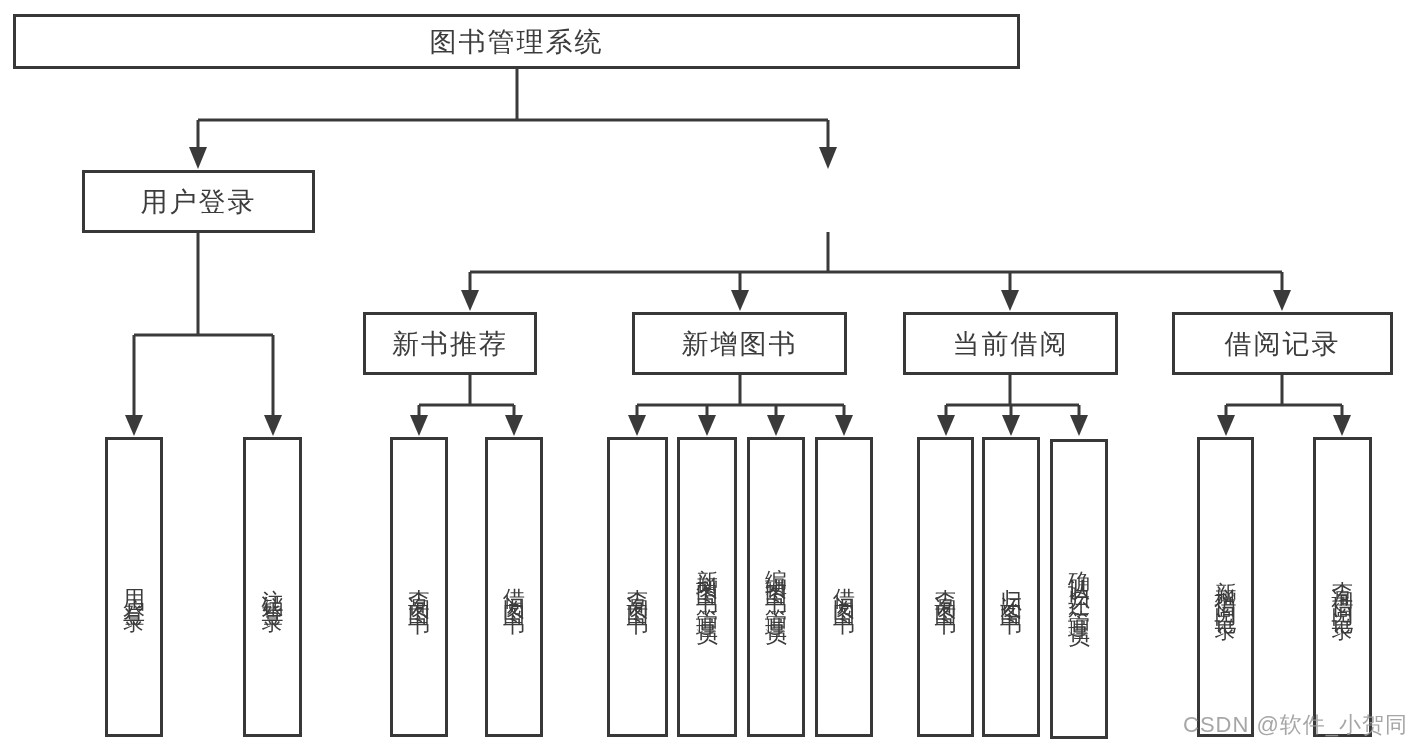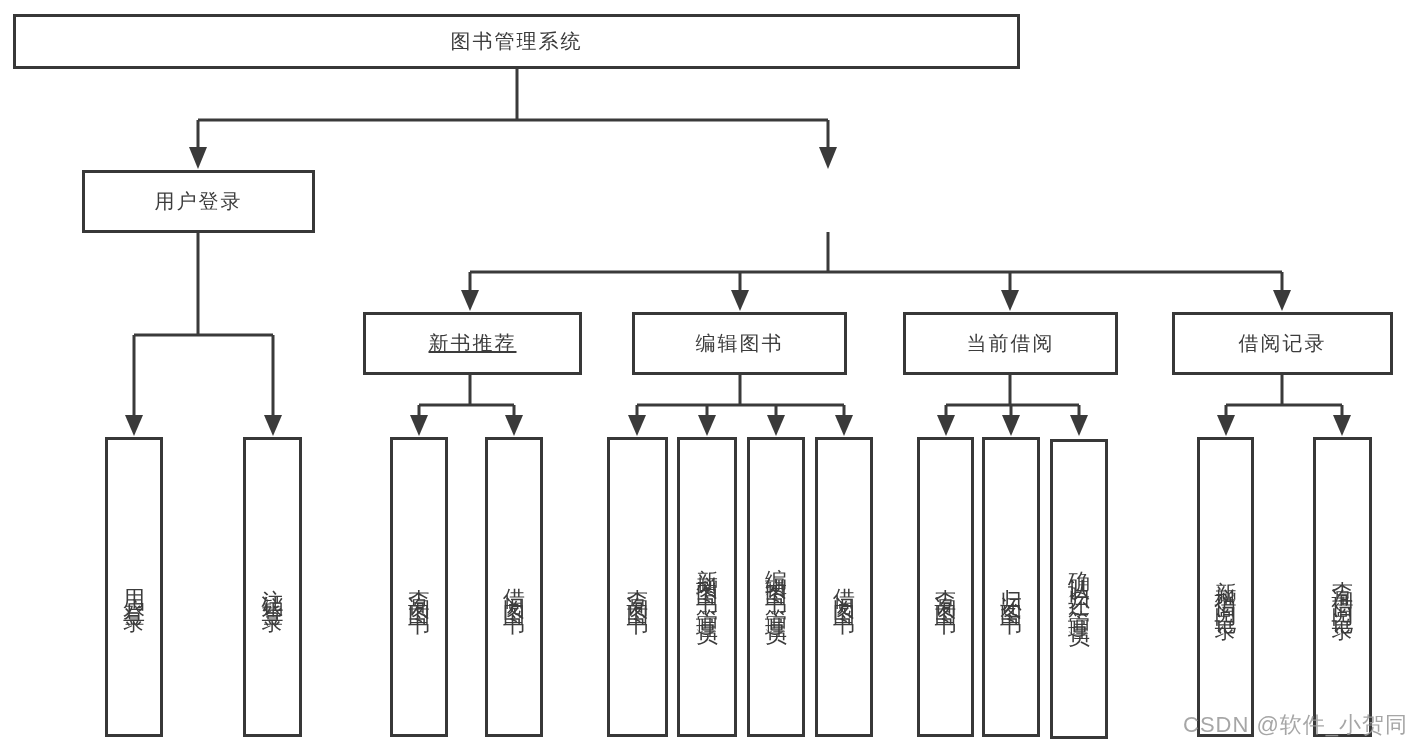--- a/index.html
+++ b/index.html
@@ -6,21 +6,21 @@
   #canvas{
     position:relative;width:1405px;height:747px;background:#ffffff;overflow:hidden;
     font-family:"Liberation Sans","DejaVu Sans",sans-serif;
   }
   #connector-layer{position:absolute;left:0;top:0;z-index:1;}
   .node{
     position:absolute;box-sizing:border-box;background:#ffffff;
     border:3px solid #383838;color:#3c3c3c;
     display:flex;align-items:center;justify-content:center;z-index:2;
   }
-  .h-node{font-size:20px;letter-spacing:2px;white-space:nowrap;}
+  .h-node{font-size:27px;letter-spacing:2px;white-space:nowrap;}
   .leaf{width:58px;top:437px;height:300px;}
   .vtext{
     writing-mode:vertical-rl;text-orientation:mixed;
     font-size:22px;letter-spacing:8px;line-height:1;white-space:nowrap;
   }
   .watermark{
     position:absolute;left:1183px;top:710px;z-index:5;
     font-size:22px;letter-spacing:1px;color:rgba(154,154,154,0.88);white-space:nowrap;
   }
   .cline{stroke:#3a3a3a;stroke-width:3;fill:none;}
@@ -68,25 +68,25 @@
   </svg>
 
   <div class="node h-node" style="left:13px;top:14px;width:1007px;height:55px;">
     <span>图书管理系统</span>
   </div>
 
   <div class="node h-node" style="left:82px;top:170px;width:233px;height:63px;">
     <span>用户登录</span>
   </div>
 
-  <div class="node h-node" style="left:363px;top:312px;width:219px;height:63px;text-decoration:underline;">
+  <div class="node h-node" style="left:363px;top:312px;width:174px;height:63px;">
     <span>新书推荐</span>
   </div>
   <div class="node h-node" style="left:632px;top:312px;width:215px;height:63px;">
-    <span>编辑图书</span>
+    <span>新增图书</span>
   </div>
   <div class="node h-node" style="left:903px;top:312px;width:215px;height:63px;">
     <span>当前借阅</span>
   </div>
   <div class="node h-node" style="left:1172px;top:312px;width:221px;height:63px;">
     <span>借阅记录</span>
   </div>
 
   <div class="node leaf" style="left:105px;">
     <span class="vtext">用户登录</span>

